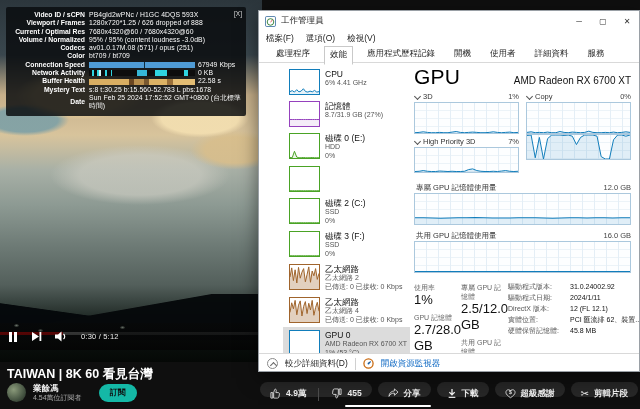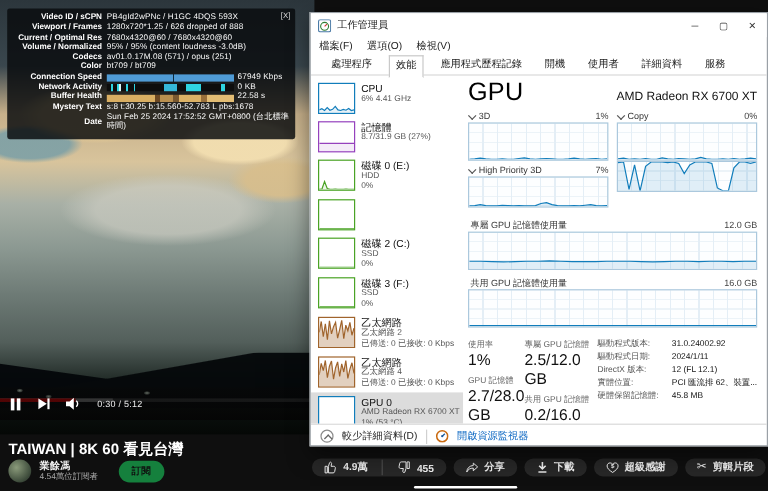--- a/index.html
+++ b/index.html
@@ -49,44 +49,44 @@
   .ctl { display:flex; align-items:center; justify-content:center; }
   .time-text { color:#eee; font-size:7.5px; letter-spacing:.2px; }
 
   
   .video-title { position:absolute; left:7px; top:366px; width:300px; color:#fff; font-size:12.5px; font-weight:700; }
   .channel-row { position:absolute; left:7px; top:383px; display:flex; align-items:center; gap:7px; }
   .avatar { width:19px; height:19px; border-radius:50%;
     background:radial-gradient(circle at 35% 35%, #8a9a7a, #3c4a3a 70%, #222); }
   .ch-name { color:#f1f1f1; font-size:8.5px; font-weight:700; line-height:10px; }
   .ch-subs { color:#aaa; font-size:7px; line-height:9px; }
-  .subscribe-btn { margin-left:10px; background:#15803d; color:#0f0f0f; font-size:8px; font-weight:700;
+  .subscribe-btn { margin-left:10px; background:#14b8a6; color:#0f0f0f; font-size:8px; font-weight:700;
     border:none; border-radius:9px; height:18px; padding:8px 11px; display:flex; align-items:center; cursor:pointer; }
 
   
   .actions { position:absolute; right:2px; top:382px; display:flex; gap:6px; align-items:center; }
-  .pill { background:#272727; border-radius:11px; height:15px; display:flex; align-items:center;
+  .pill { background:#272727; border-radius:11px; height:15px; display:flex; 
     color:#f1f1f1; font-size:8.5px; font-weight:700; padding:6px 10px; gap:5px; cursor:pointer; white-space:nowrap; }
   .pill .divider { width:1px; height:13px; background:#4d4d4d; margin:0 7px; }
   .scroll-line { position:absolute; left:345px; top:405px; width:86px; height:2px; background:#fff; border-radius:1px; }
 
   
   .tm { position:absolute; left:258px; top:10px; width:382px; height:362px; background:#fff;
     border:1px solid #9aa0a6; box-shadow:0 6px 18px rgba(0,0,0,.5); color:#000; overflow:hidden; }
   .tm-titlebar { height:20px; display:flex; align-items:center; padding-left:6px; gap:5px; background:#fff; }
   .tm-title { font-size:8.5px; color:#222; flex:1; }
   .tm-winctl { display:flex; height:20px; }
   .tm-winctl span { width:24px; display:flex; align-items:center; justify-content:center;
     font-size:8px; color:#333; cursor:pointer; }
   .tm-menubar { height:15px; display:flex; align-items:center; gap:12px; padding-left:7px; font-size:8.5px; color:#222; }
   .tm-tabs { height:17px; display:flex; align-items:flex-start; padding-left:12px; gap:9px;
     border-bottom:1px solid #d9d9d9; font-size:8.5px; color:#222; }
   .tm-tab { padding:2px 5px 3px; cursor:pointer; }
   .tm-tab.active { border:1px solid #c9c9c9; border-bottom:1px solid #fff; background:#fff; margin-bottom:-1px; }
-  .tm-body { position:relative; height:290px; display:flex; }
+  .tm-body { position:relative; height:290px; display:flex;margin-left:24px; }
 
   
   .tm-side { width:127px; padding-top:3px; overflow:hidden; }
   .sb-item { display:flex; gap:5px; padding:3px 2px 3px 6px; cursor:pointer; }
   .sb-item.selected { background:#dcdcdc; }
   .sb-thumb { position:relative; width:31px; height:26px; background:#fff; border:1px solid #888; flex:none; overflow:hidden; }
   .sb-thumb.blue { border-color:#117dbb; } .sb-thumb.purple { border-color:#9541bd; }
   .sb-thumb.green { border-color:#4aa325; } .sb-thumb.brown { border-color:#a0642c; }
   .sb-name { font-size:8.5px; color:#111; line-height:10px; }
   .sb-sub { font-size:7px; color:#555; line-height:8.5px; white-space:nowrap; }

